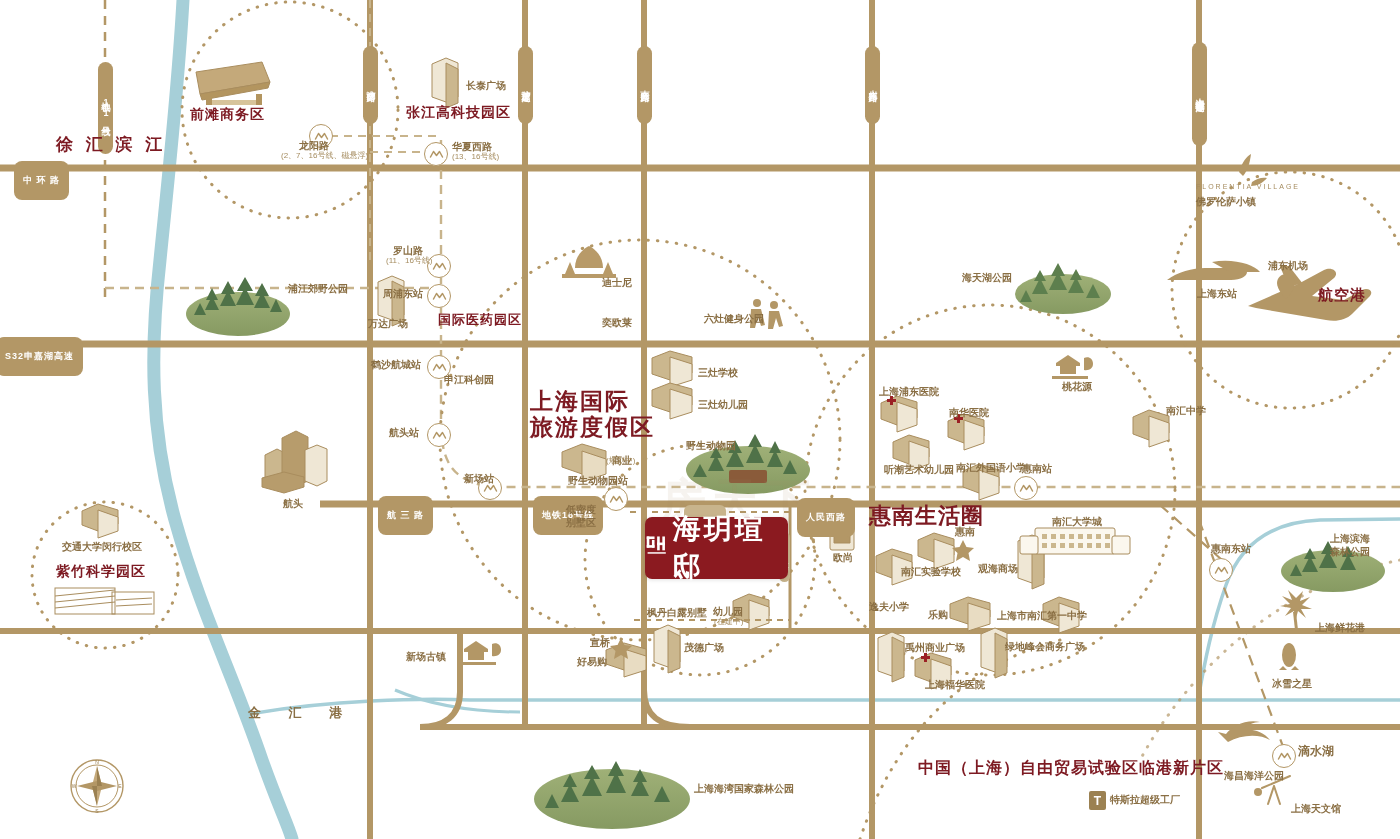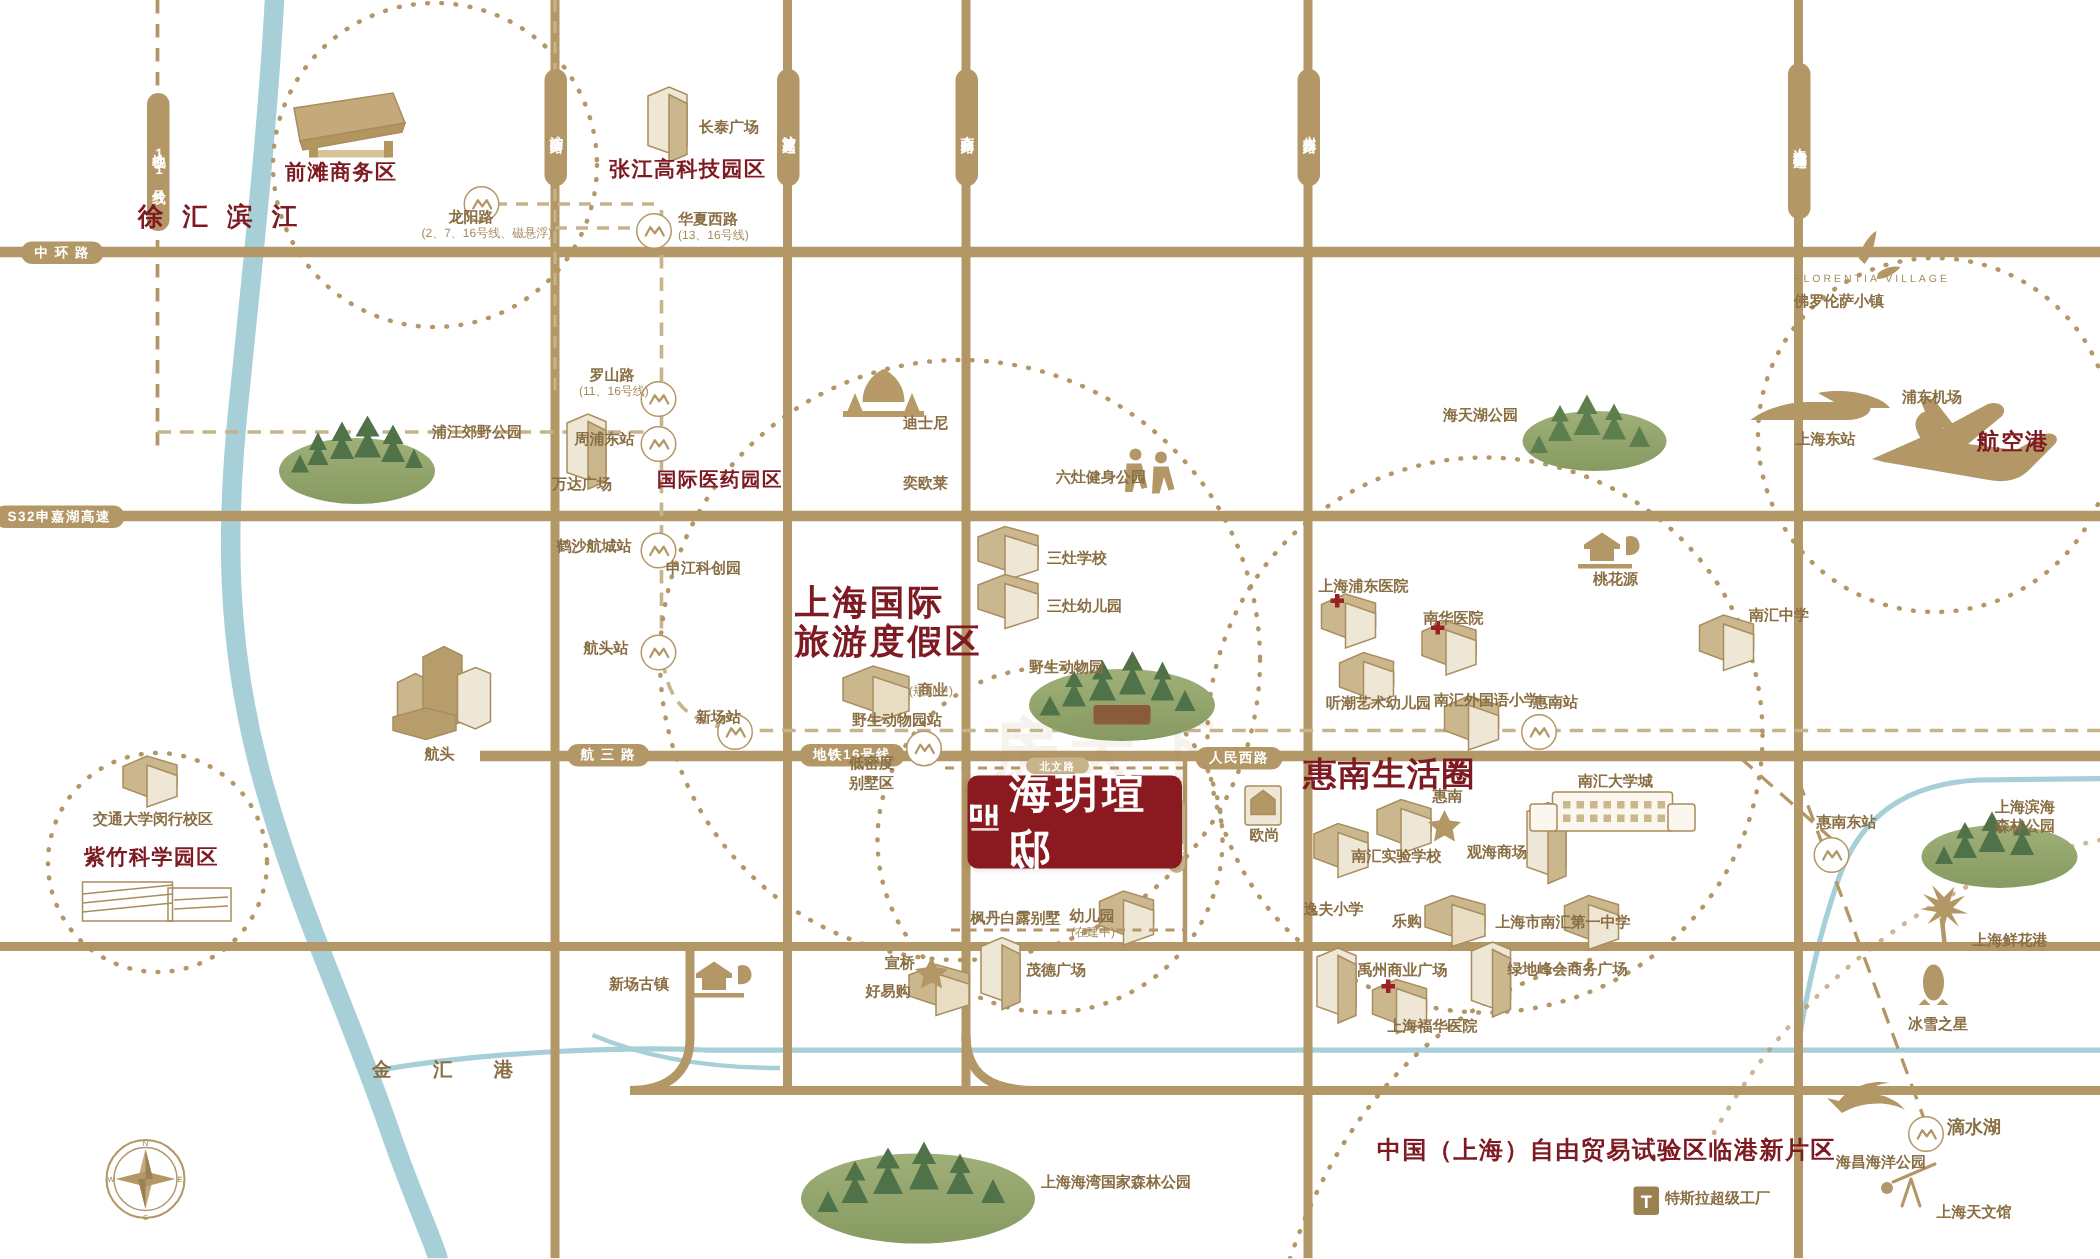--- a/index.html
+++ b/index.html
@@ -13,21 +13,21 @@
   .lbl.sm{font-size:10px;}
   .lbl.xs{font-size:8px;color:#a58c5f;font-weight:normal;}
   .lbl.md{font-size:11px;}
   .district{position:absolute;white-space:nowrap;color:#7d1a22;font-weight:bold;
             letter-spacing:1px;line-height:1.15;}
   .road-pill{position:absolute;background:#b39766;color:#fff;border-radius:10px;
              font-size:9px;font-weight:bold;display:flex;align-items:center;
              justify-content:center;letter-spacing:1px;}
   .road-pill.vert{writing-mode:vertical-rl;text-orientation:upright;
                   padding:6px 0;width:15px;border-radius:8px;letter-spacing:1px;}
-  .road-pill.horz{padding:0 9px;height:15px;border-radius:8px;}
+  .road-pill.horz{padding:12px 9px;height:15px;border-radius:8px;}
   .road-pill.tiny{font-size:7px;background:#c8b48c;}
   .metro{position:absolute;width:22px;height:22px;border-radius:50%;
          border:1.6px solid #b39766;background:#fff;display:flex;
          align-items:center;justify-content:center;}
   .metro svg{width:15px;height:10px;}
   .mainbox{position:absolute;background:#8b1a20;border-radius:7px;
            display:flex;align-items:center;justify-content:center;
            box-shadow:0 1px 4px rgba(0,0,0,.12);}
   .mainbox .mtext{color:#fff;font-size:28px;font-weight:bold;letter-spacing:3px;}
   .mainbox .mlogo{width:30px;height:30px;position:relative;}
@@ -419,21 +419,21 @@
   <div class="road-pill vert" style="left:1192px;top:42px;height:92px;">上海绕城高速</div>
 
   <div class="road-pill horz" style="left:14px;top:161px;">中 环 路</div>
   <div class="road-pill horz" style="left:-4px;top:337px;">S32申嘉湖高速</div>
   <div class="road-pill horz" style="left:378px;top:496px;">航 三 路</div>
   <div class="road-pill horz" style="left:533px;top:496px;">地铁16号线</div>
   <div class="road-pill horz" style="left:797px;top:498px;">人民西路</div>
   <div class="road-pill horz tiny" style="left:684px;top:505px;height:11px;border-radius:6px;">北文路</div>
   <div class="road-pill vert tiny" style="left:779px;top:532px;height:38px;width:11px;border-radius:6px;">南乐路</div>
 
-  <div class="district" style="left:56px;top:135px;font-size:17px;letter-spacing:4px;margin-left:36px;">徐 汇 滨 江</div>
+  <div class="district" style="left:56px;top:135px;font-size:17px;letter-spacing:4px;">徐 汇 滨 江</div>
   <div class="district" style="left:190px;top:106px;font-size:14px;">前滩商务区</div>
   <div class="district" style="left:406px;top:104px;font-size:14px;">张江高科技园区</div>
   <div class="district" style="left:438px;top:303px;font-size:13px;margin-top:10px;">国际医药园区</div>
   <div class="district" style="left:530px;top:388px;font-size:23px;letter-spacing:2px;white-space:pre;">上海国际
 旅游度假区</div>
   <div class="district" style="left:56px;top:563px;font-size:14px;">紫竹科学园区</div>
   <div class="district" style="left:869px;top:503px;font-size:22px;letter-spacing:1px;">惠南生活圈</div>
   <div class="district" style="left:1318px;top:286px;font-size:15px;">航空港</div>
   <div class="district" style="left:918px;top:759px;font-size:16px;">中国（上海）自由贸易试验区临港新片区</div>
 

